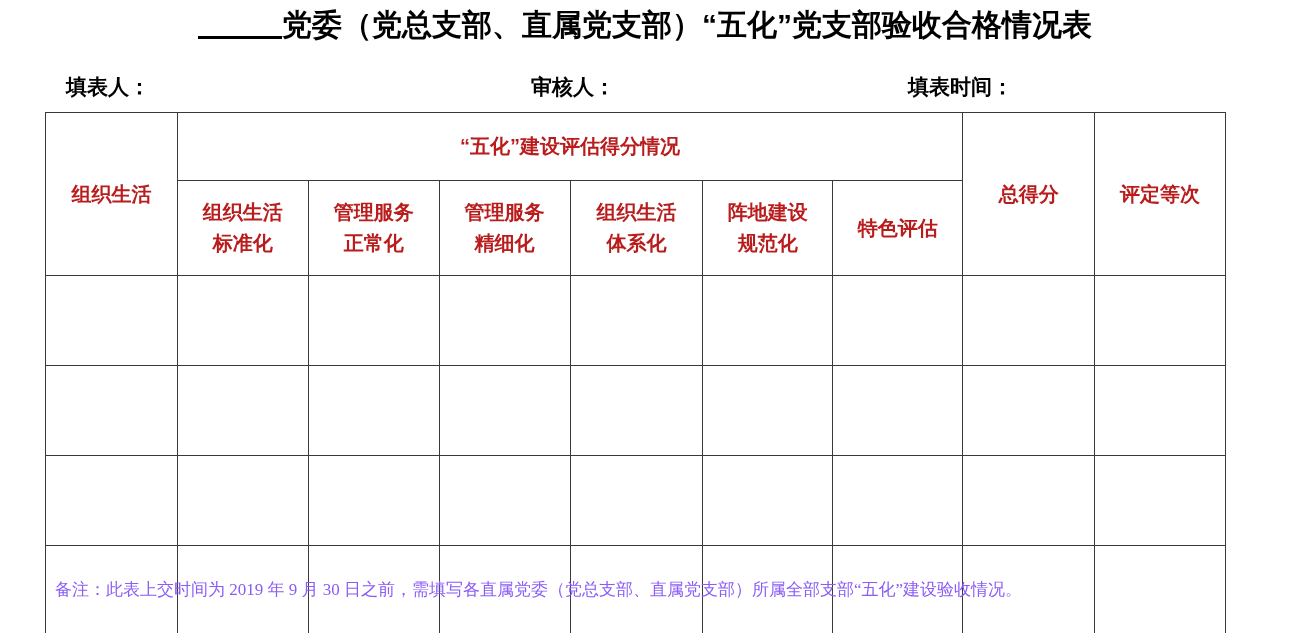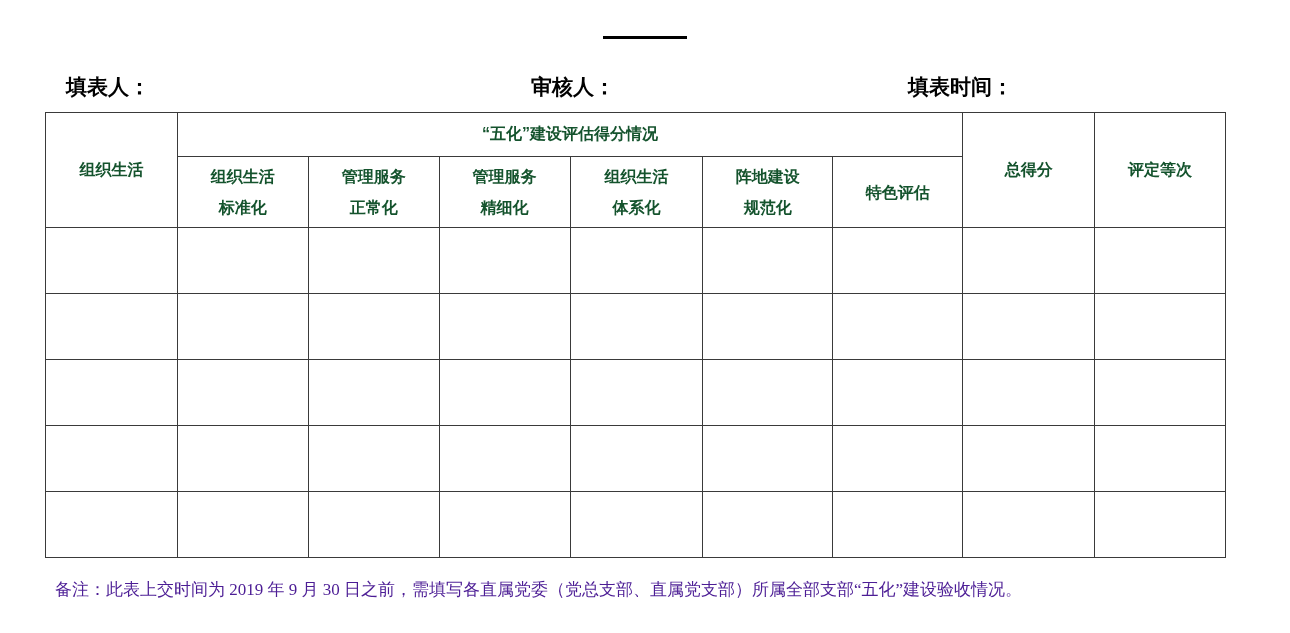--- a/index.html
+++ b/index.html
@@ -49,50 +49,51 @@
   table.form-table {
     position: absolute;
     left: 45px;
     top: 112px;
     width: 1181px;
     border-collapse: collapse;
     table-layout: fixed;
   }
   .form-table th, .form-table td {
     border: 1.5px solid #3a3a3a;
-    padding: 0;
+    padding: 12px;
     text-align: center;
     vertical-align: middle;
-    font-size: 16px;
+    font-size: 20px;
     font-weight: bold;
-    color: #14532d;
+    color: #b91c1c;
   }
   .form-table .group-row th { height: 43px; }
   .form-table .sub-row th { height: 70px; line-height: 31px; white-space: pre-line; }
   .form-table .body-row td { height: 65px; }
   
   .note {
     position: absolute;
     left: 55px;
     top: 578px;
     width: 1180px;
     font-family: "Liberation Serif", serif;
     font-size: 17px;
     line-height: 24px;
-    color: #4c1d95;
+    color: #8b5cf6;
     white-space: nowrap;
   }
 </style>
 </head>
 <body>
 
 <div class="page">
 
   <div class="title-row">
     <span class="title-blank"></span>
+      <span>党委（党总支部、直属党支部）“五化”党支部验收合格情况表</span>
   </div>
 
   <span class="meta-label meta-preparer">填表人：</span>
   <span class="meta-label meta-reviewer">审核人：</span>
   <span class="meta-label meta-date">填表时间：</span>
 
   <table class="form-table">
     <colgroup>
       <col style="width:11.18%">
         <col style="width:11.09%">

